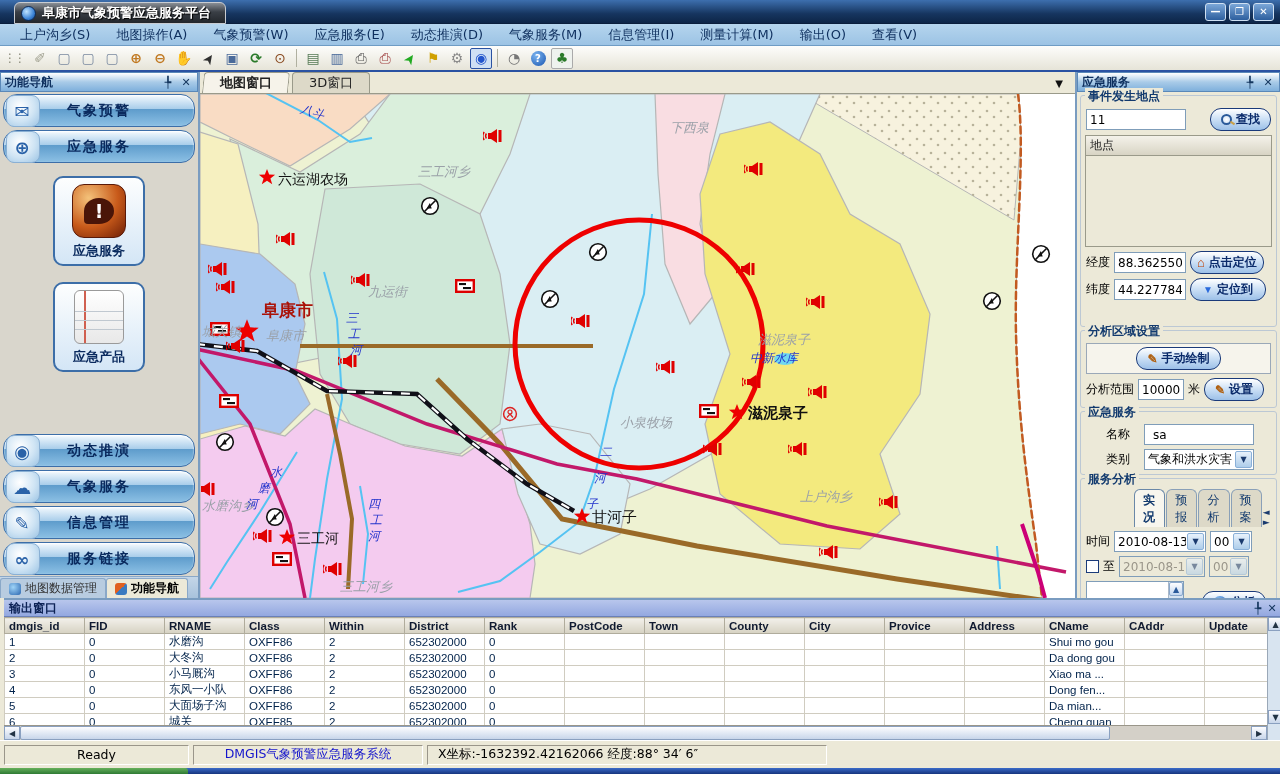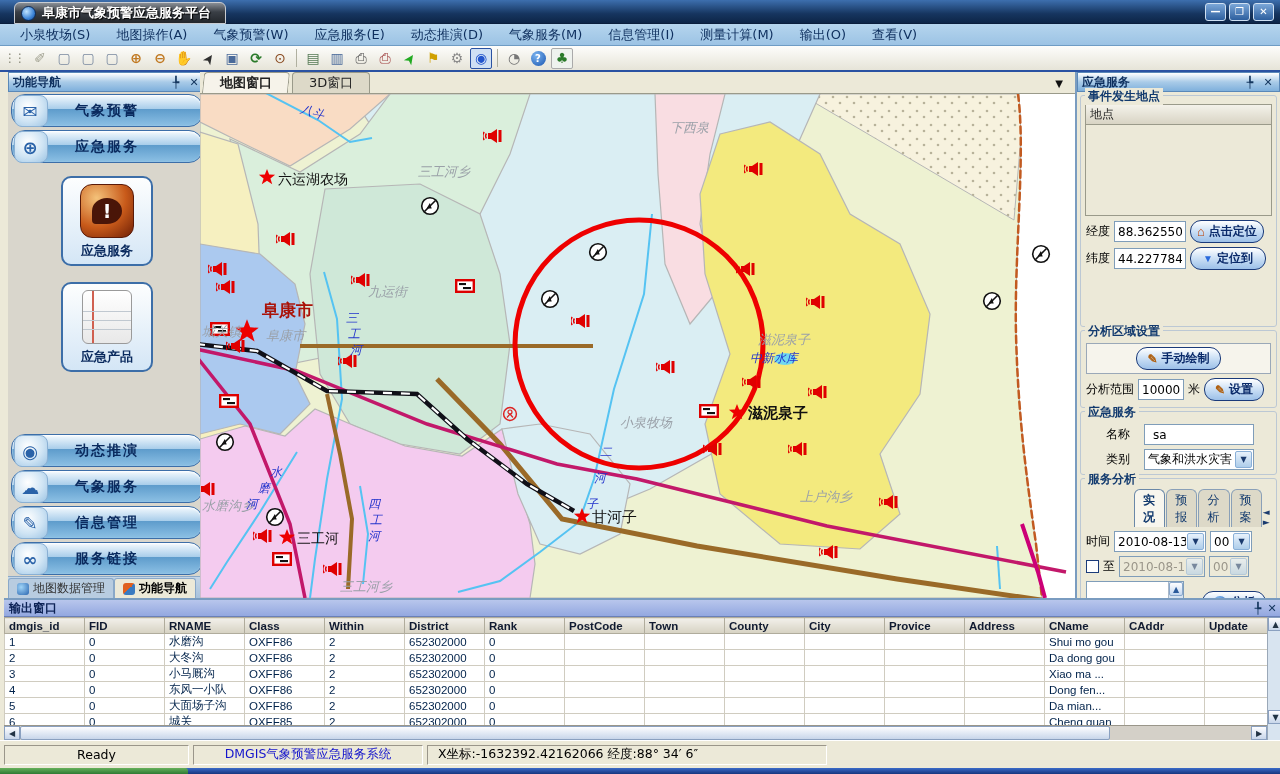--- a/index.html
+++ b/index.html
@@ -33,21 +33,21 @@
     display:flex; align-items:center; padding-left:4px; gap:2px; }
   .grip { color:#8a8a7a; font-size:12px; letter-spacing:-2px; margin-right:3px;}
   .tbtn { width:22px; height:21px; display:flex; align-items:center; justify-content:center;
     font-size:14px; border:1px solid transparent; border-radius:2px; }
   .tbtn.active { border:1px solid #2a52a2; background:#cfe0f4; }
   .tsep { width:1px; height:18px; background:#b0b0a0; margin:0 3px; }
   .help-ball { width:15px; height:15px; border-radius:50%; background:radial-gradient(circle at 35% 30%,#7ab4f0,#1a55b0);
     color:#fff; font-size:10px; font-weight:bold; text-align:center; line-height:15px;}
 
   
-  .navpanel { position:absolute; left:8px; top:72px; width:200px; height:526px;
+  .navpanel { position:absolute; left:0; top:72px; width:200px; height:526px;
     background:#d9d6cc; border-right:2px solid #7a9cc0; display:flex; flex-direction:column; }
   .panel-title { height:20px; background:linear-gradient(#ffffff,#a9cbe8 50%,#7fb0dc);
     border:1px solid #5a88b8; display:flex; align-items:center; padding:0 4px; gap:4px;
     color:#0e2f5e; font-weight:bold; font-size:12px; }
   .panel-title .sp { flex:1; }
   .mini-ico { color:#14365e; font-size:11px; width:14px; text-align:center; font-weight:bold;}
   .navgroup { height:33px; margin:2px 3px 1px 3px; border:1px solid #3c6ea8; border-radius:14px;
     background:linear-gradient(#f4fafe,#a8cdea 45%,#5e9ccc 46%,#8cc0e4); position:relative;
     display:flex; align-items:center; justify-content:center; color:#0a2a5e; font-weight:bold; font-size:14px;
     letter-spacing:2px; box-shadow:inset 0 1px 2px #fff; }
@@ -168,21 +168,21 @@
     <span class="title-text">阜康市气象预警应急服务平台</span>
   </div>
   <div class="winbtns">
     <span class="winbtn">—</span>
     <span class="winbtn">❐</span>
     <span class="winbtn">✕</span>
   </div>
 </div>
 
 <div class="menubar">
-  <span class="menu-item">小泉牧场(S)</span>
+  <span class="menu-item">上户沟乡(S)</span>
   <span class="menu-item">地图操作(A)</span>
   <span class="menu-item">气象预警(W)</span>
   <span class="menu-item">应急服务(E)</span>
   <span class="menu-item">动态推演(D)</span>
   <span class="menu-item">气象服务(M)</span>
   <span class="menu-item">信息管理(I)</span>
   <span class="menu-item">测量计算(M)</span>
   <span class="menu-item">输出(O)</span>
   <span class="menu-item">查看(V)</span>
 </div>
@@ -462,20 +462,27 @@
 <div class="rightpanel">
   <div class="panel-title">
     <span>应急服务</span>
     <span class="sp"></span>
     <span class="mini-ico">╄</span>
     <span class="mini-ico">✕</span>
   </div>
 
   <div class="grp" style="height:232px;">
     <span class="legend">事件发生地点</span>
+    <div class="row">
+      <input class="tf" style="width: 100px;" value="11">
+      <button class="xpbtn" style="margin-left:auto">
+        <span class="mini-mag"></span>
+        <span>查找</span>
+      </button>
+    </div>
     <div class="list-hdr">地点</div>
     <div class="listbox"></div>
     <div class="row">
       <span>经度</span>
       <input class="tf" style="width: 72px;" value="88.3625506">
       <button class="xpbtn" style="padding:0 6px">
         <span style="color:#c04000;font-size:13px">⌂</span>
         <span>点击定位</span>
       </button>
     </div>

